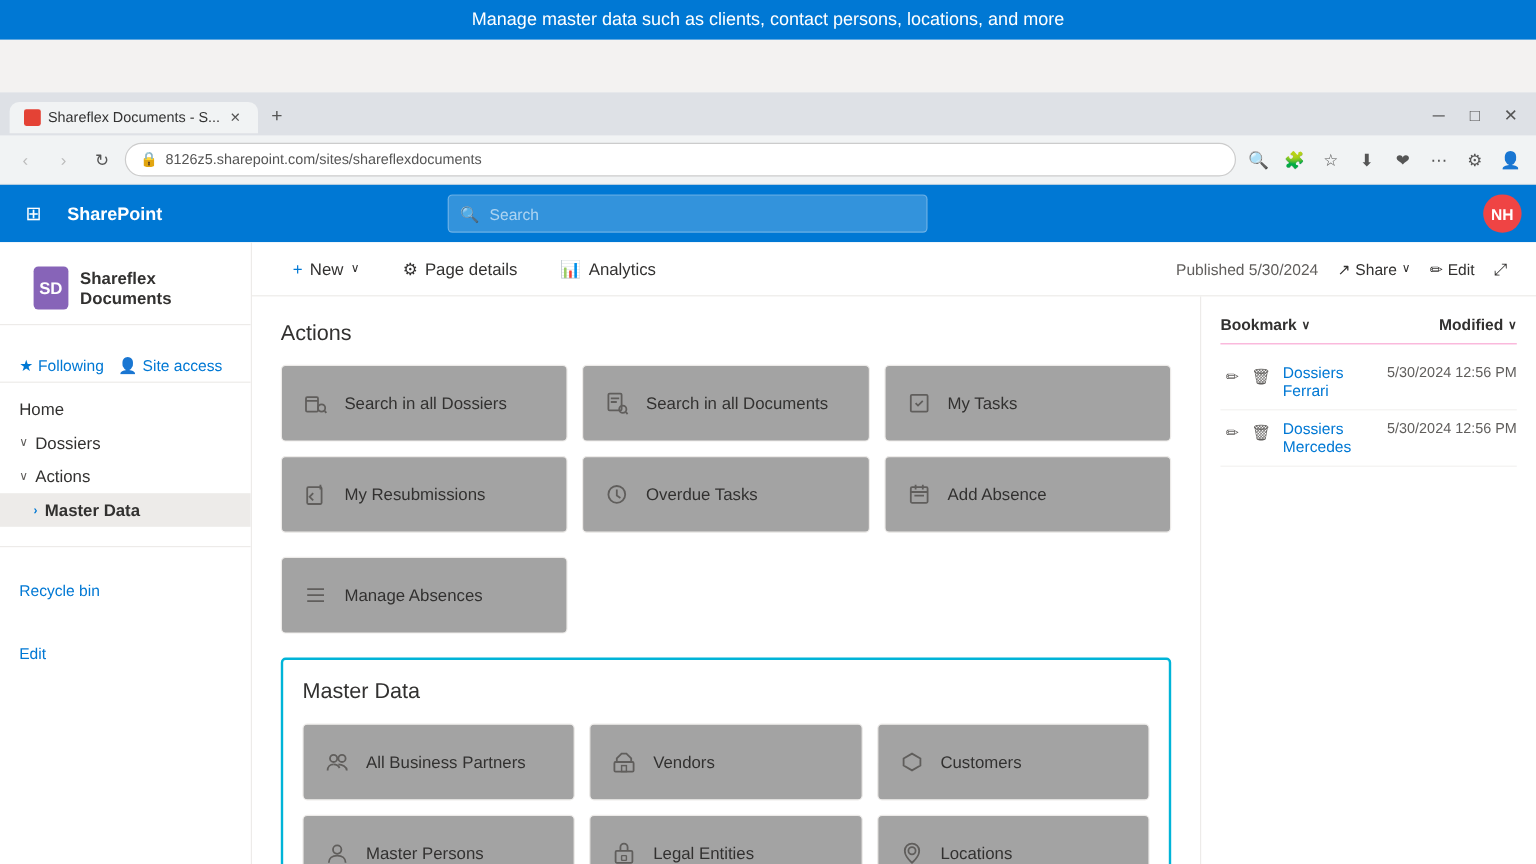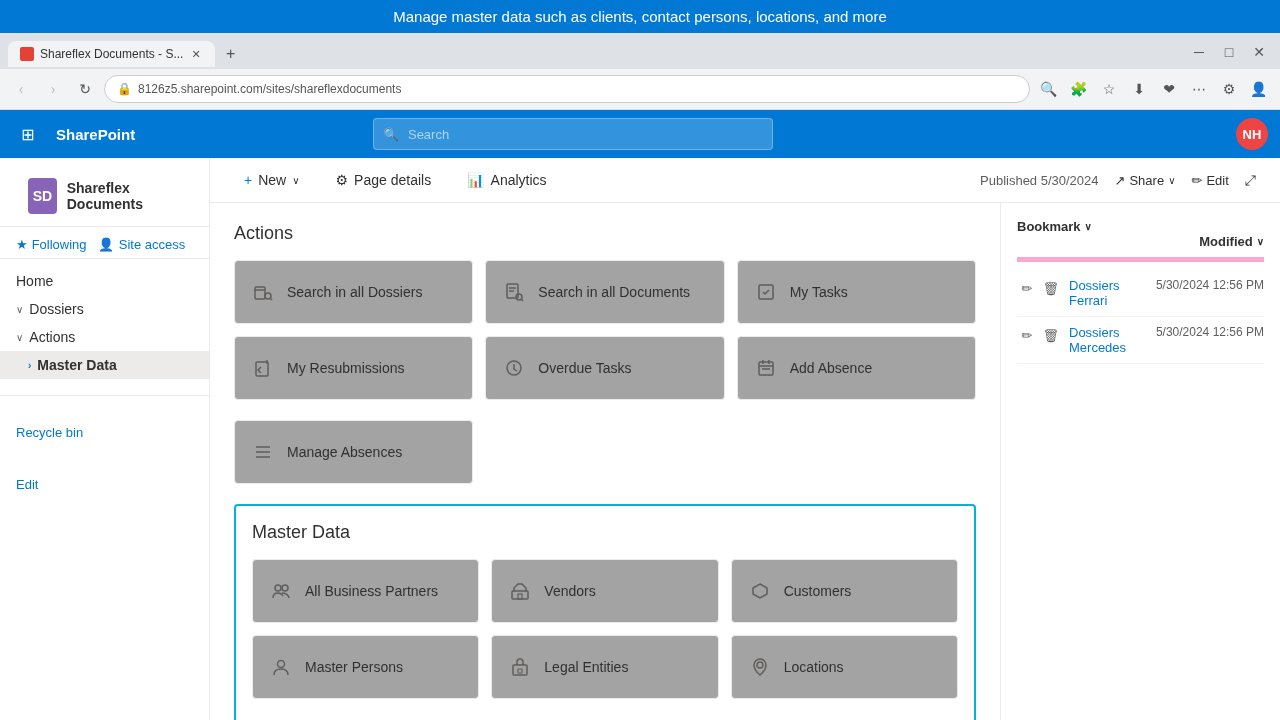--- a/index.html
+++ b/index.html
@@ -18,20 +18,21 @@
     
     .browser-chrome {
       background: #f1f3f4;
       border-bottom: 1px solid #dadce0;
     }
     .browser-tabs {
       display: flex;
       align-items: center;
       padding: 6px 8px 0;
       background: #dee1e6;
+      margin-top: 44px;
     }
     .browser-tab {
       display: flex;
       align-items: center;
       background: #f1f3f4;
       border-radius: 8px 8px 0 0;
       padding: 6px 12px;
       font-size: 12px;
       gap: 6px;
       min-width: 180px;
@@ -145,21 +146,21 @@
       border-right: 1px solid #edebe9;
       padding: 8px 0;
       overflow-y: auto;
     }
     .site-header-area {
       display: flex;
       align-items: center;
       padding: 12px 28px;
       gap: 10px;
       border-bottom: 1px solid #edebe9;
-      margin-bottom: 4px;
+      margin-bottom: 20px;
     }
     .site-logo {
       width: 36px; height: 36px;
       background: #8764b8;
       border-radius: 4px;
       display: flex; align-items: center; justify-content: center;
       color: white; font-weight: 700; font-size: 14px;
     }
     .site-title { font-size: 14px; font-weight: 600; color: #323130; }
     .site-action-btn {
@@ -284,24 +285,23 @@
     
     .right-panel {
       width: 280px;
       min-width: 280px;
       padding: 16px;
       border-left: 1px solid #edebe9;
     }
     .panel-col-header {
       display: flex;
       gap: 0;
-      border-bottom: 5px solid #f9a8d4;
+      border-bottom: 1px solid #f9a8d4;
       padding-bottom: 8px;
       margin-bottom: 8px;
-      flex-direction: column;
     }
     .panel-col {
       flex: 1;
       font-size: 13px;
       font-weight: 600;
       color: #323130;
       display: flex;
       align-items: center;
       gap: 4px;
       cursor: pointer;

